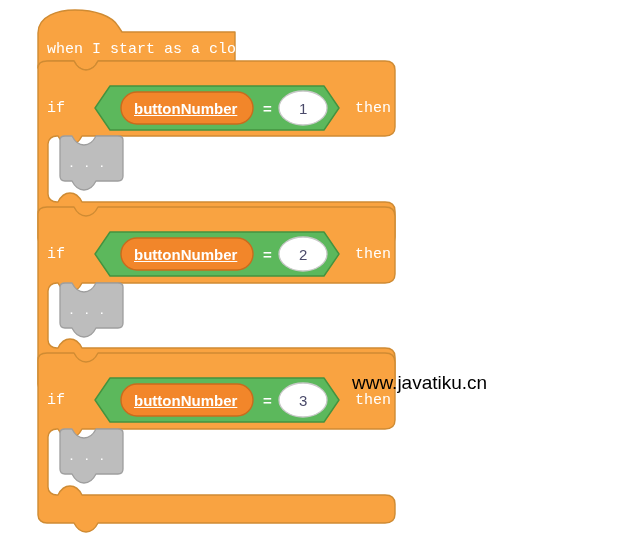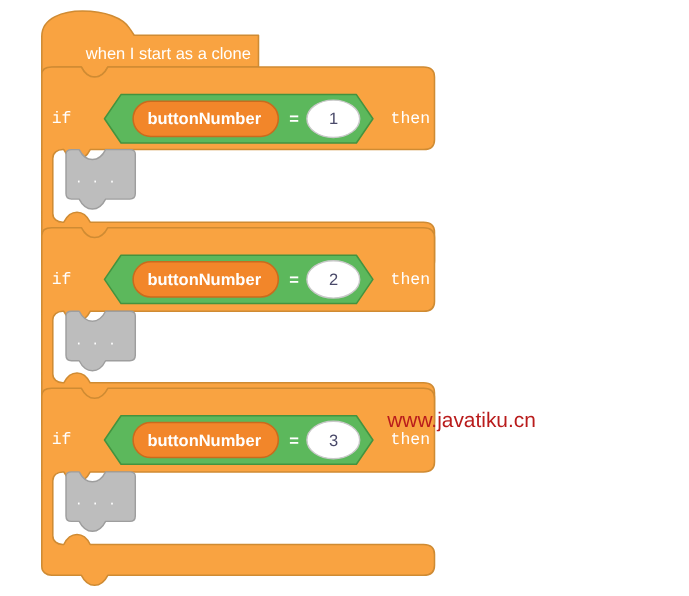--- a/index.html
+++ b/index.html
@@ -33,35 +33,35 @@
 
   .lbl {
     position: absolute;
     white-space: nowrap;
     pointer-events: none;
   }
 
   .hat-label {
     color: #ffffff;
     font-size: 15px;
-    font-family: Liberation Sans, sans-serif;
-    margin-left: 31px;
+    font-family: Liberation Mono, monospace;
   }
 
   .if-word, .then-word {
     color: #ffffff;
     font-size: 15px;
     font-family: Liberation Mono, monospace;
   }
 
   .var-label {
     color: #ffffff;
     font-size: 15px;
     font-weight: bold;
     font-family: "Liberation Sans", sans-serif;
+    text-decoration: underline;
   }
 
   .eq-sign {
     color: #ffffff;
     font-size: 15px;
     font-weight: bold;
     font-family: "Liberation Sans", sans-serif;
   }
 
   .num-label {
@@ -72,21 +72,21 @@
 
   .dots-label {
     color: #ffffff;
     font-size: 15px;
     letter-spacing: 3px;
     font-family: "Liberation Sans", sans-serif;
   }
 
   .watermark {
     position: absolute;
-    color: #b91c1c;
+    color: #000000;
     font-size: 19px;
     font-family: "Liberation Sans", sans-serif;
     white-space: nowrap;
   }
 </style>
 </head>
 <body>
 
 <div id="canvas">
 

